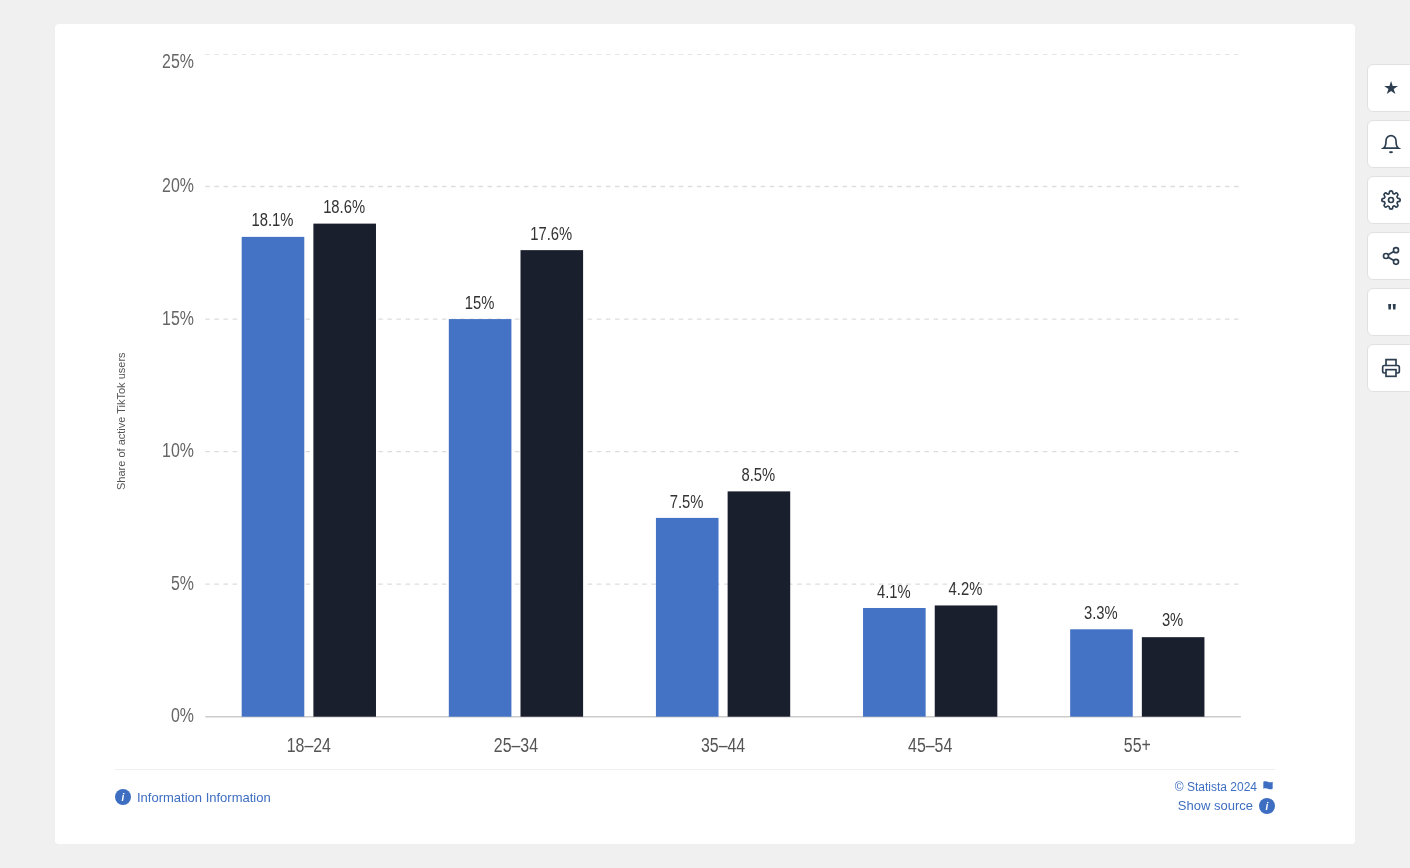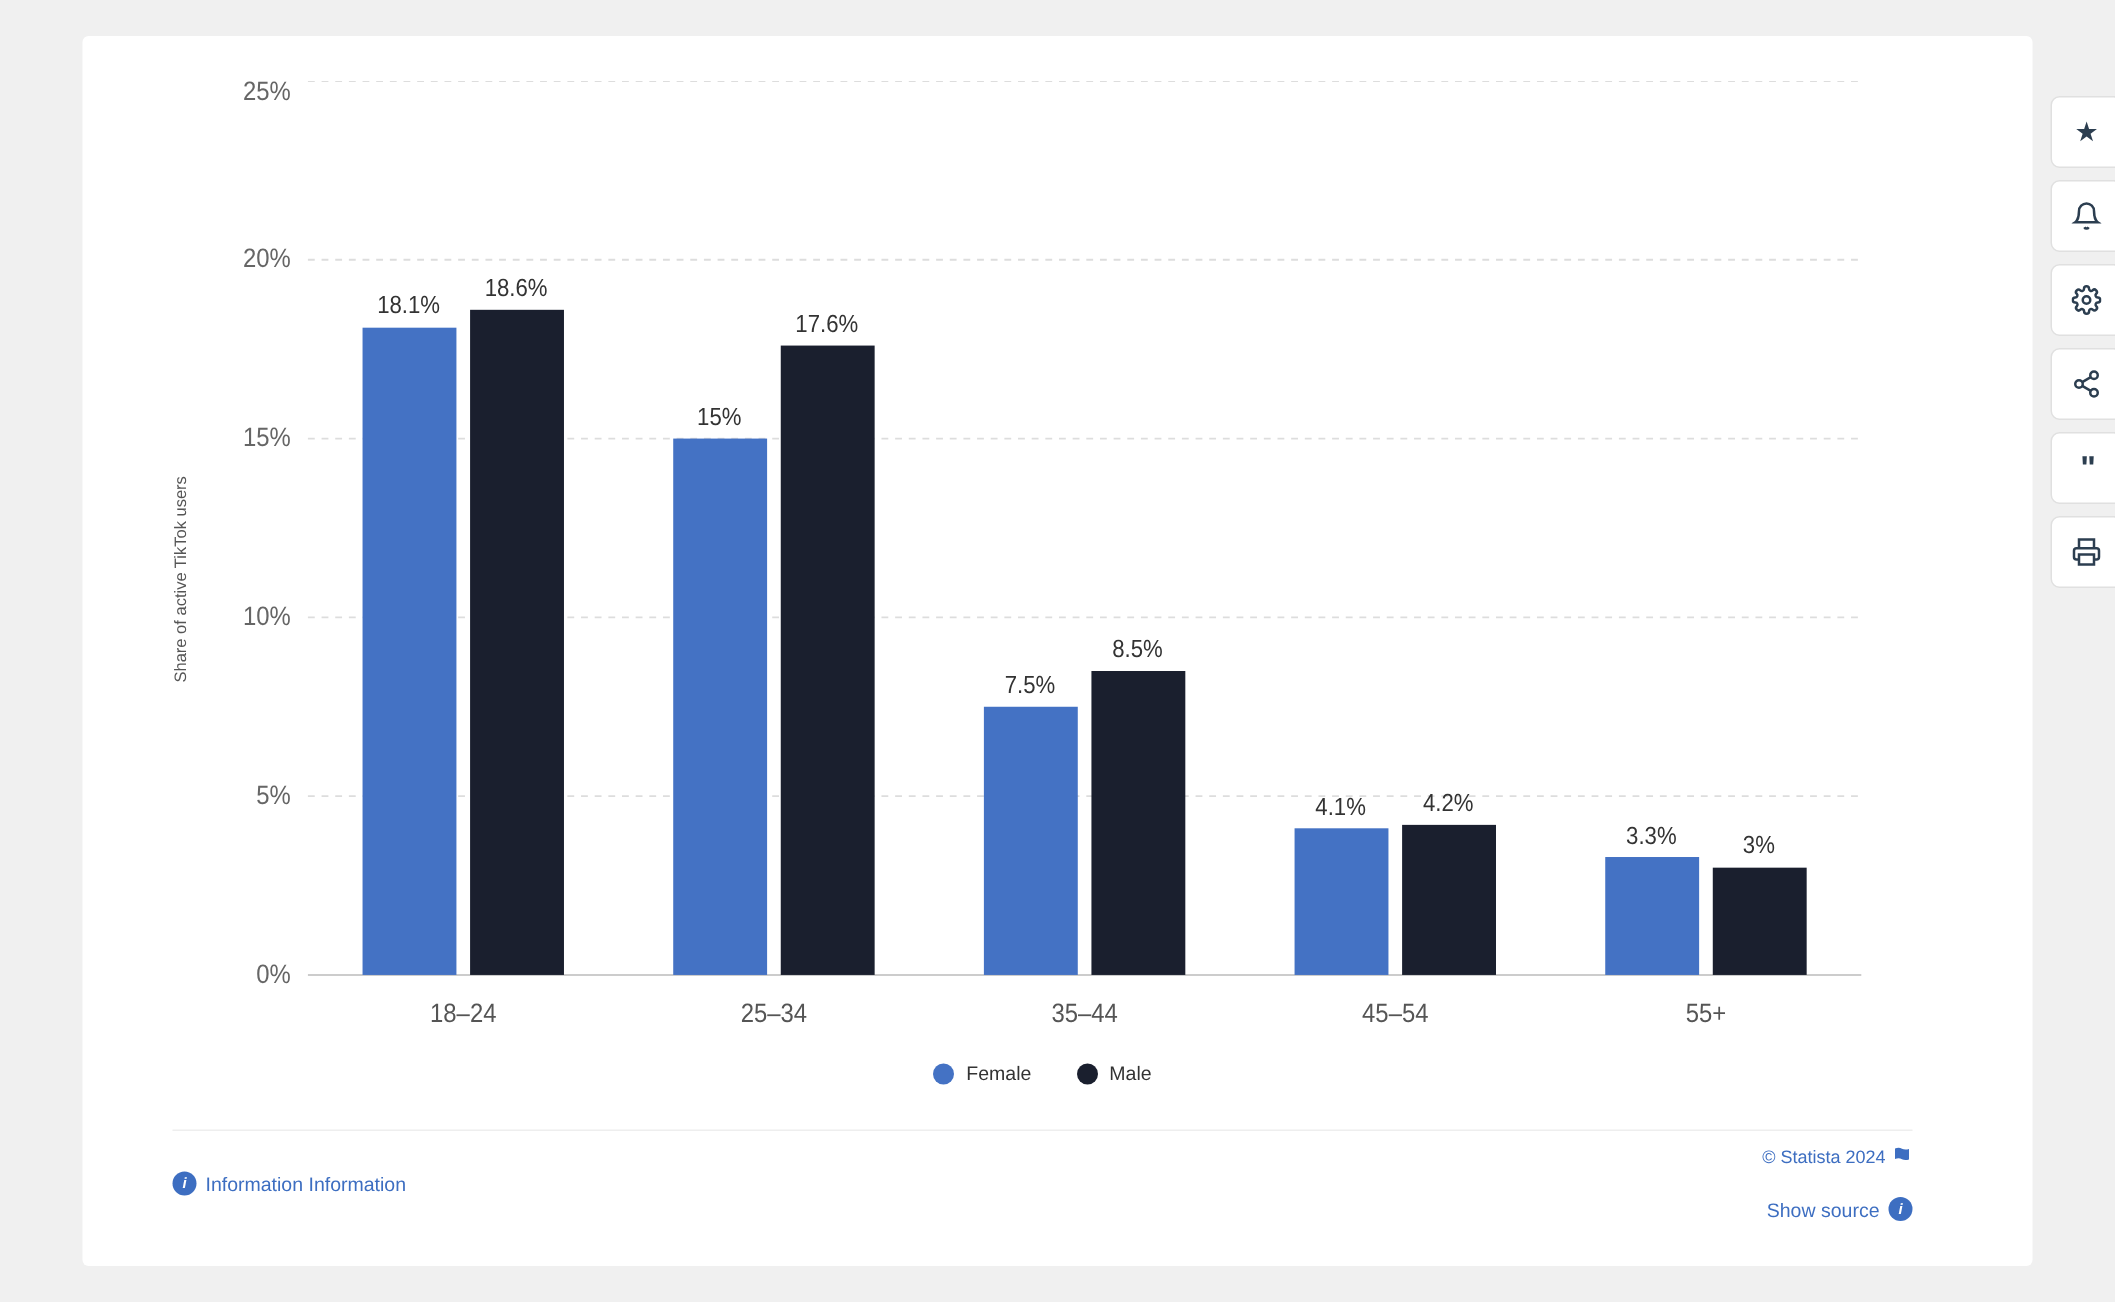--- a/index.html
+++ b/index.html
@@ -123,35 +123,34 @@
       display: inline-flex;
       align-items: center;
       justify-content: center;
       font-style: italic;
       font-weight: bold;
     }
     .footer-right {
       display: flex;
       flex-direction: column;
       align-items: flex-end;
-      gap: 20px;
+      gap: 4px;
     }
     .statista-credit {
       font-size: 12px;
       color: #3d6ec1;
       display: flex;
       align-items: center;
       gap: 4px;
     }
     .show-source {
       font-size: 13px;
       color: #3d6ec1;
       cursor: pointer;
       display: flex;
-      align-items: center;
       gap: 6px;
       margin-left: 46px;
     }
   </style>
 </head>
 <body>
 
 <div class="main-container">
 
   <div class="sidebar-buttons">
@@ -241,30 +240,20 @@
             <text x="151" y="495" text-anchor="middle" font-size="14" fill="#555">18–24</text>
             <text x="333" y="495" text-anchor="middle" font-size="14" fill="#555">25–34</text>
             <text x="515" y="495" text-anchor="middle" font-size="14" fill="#555">35–44</text>
             <text x="697" y="495" text-anchor="middle" font-size="14" fill="#555">45–54</text>
             <text x="879" y="495" text-anchor="middle" font-size="14" fill="#555">55+</text>
           </svg>
         </div>
       </div>
     </div>
 
-    <div class="legend">
-      <div class="legend-item">
-        <div class="legend-dot" style="background:#4472C4;"></div>
-        <span>Female</span>
-      </div>
-      <div class="legend-item">
-        <div class="legend-dot" style="background:#1a1f2e;"></div>
-        <span>Male</span>
-      </div>
-    </div>
   </div>
 
   <div class="footer">
     <div class="additional-info">
       <span class="info-icon">i</span>
       <span>Information Information</span>
     </div>
     <div class="footer-right">
       <div class="statista-credit">
         <span>© Statista 2024</span>

